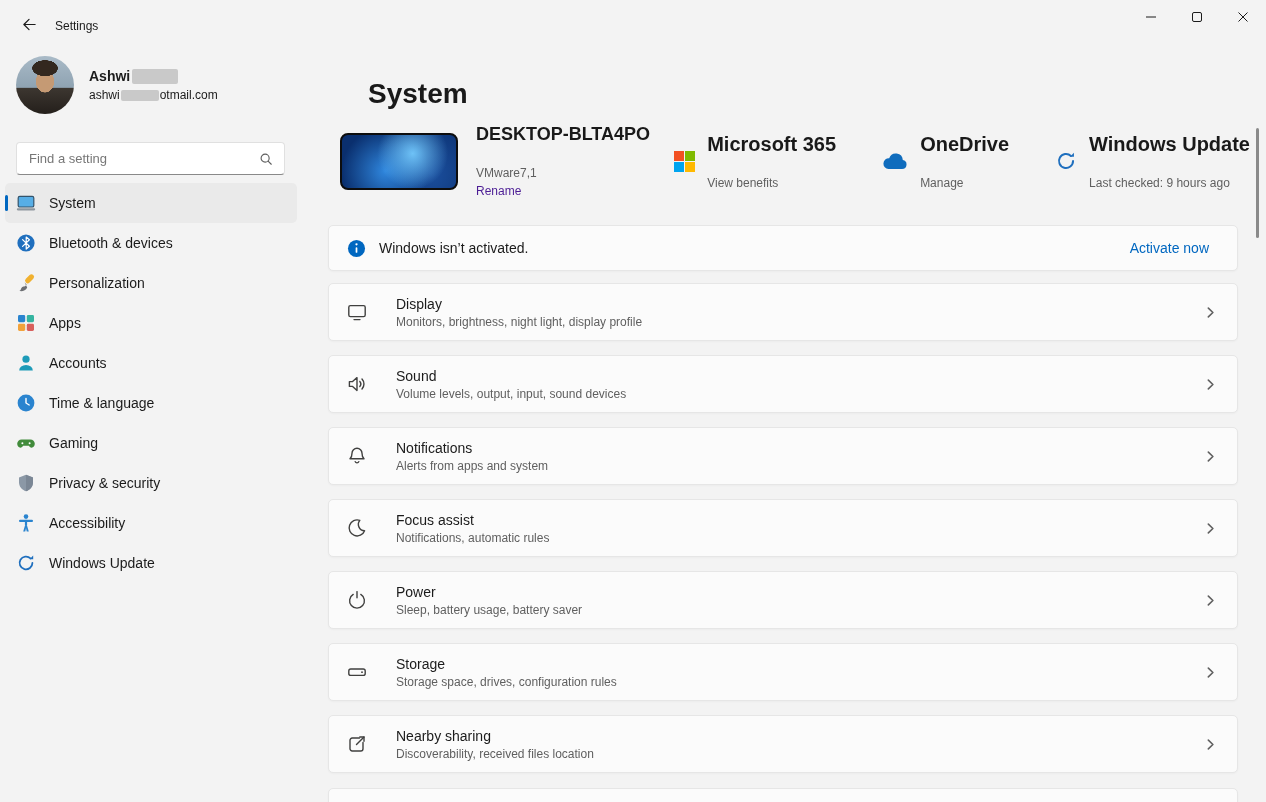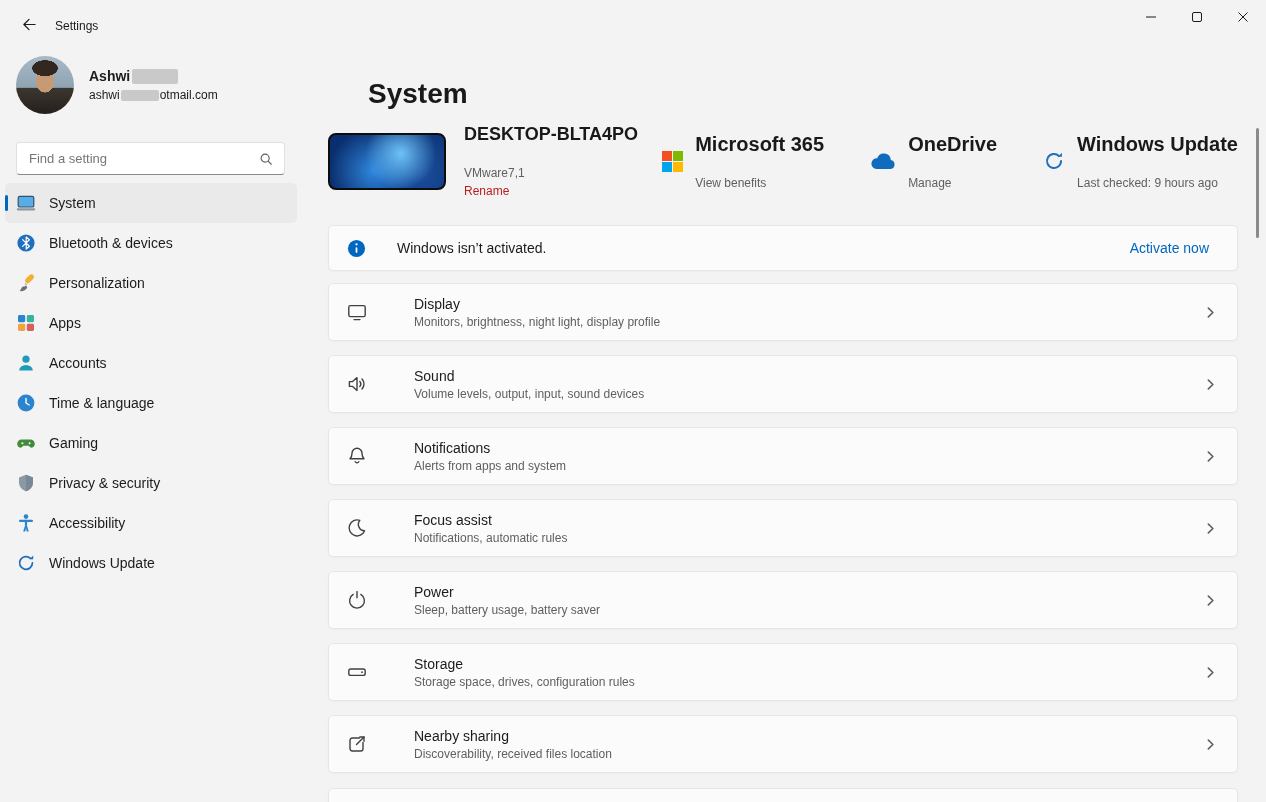--- a/index.html
+++ b/index.html
@@ -44,41 +44,41 @@
   .nav { left:5px; top:183px; width:292px; }
   .nav-item { position:relative; height:40px; display:flex; align-items:center; padding-left:11px; border-radius:5px; cursor:pointer; }
   .nav-item.selected { background:#eaeaea; }
   .nav-indicator { position:absolute; left:0; top:12px; width:3px; height:16px; border-radius:2px; background:#0067c0; }
   .nav-icon { width:20px; height:20px; display:flex; align-items:center; justify-content:center; flex:0 0 auto; }
   .nav-label { margin-left:13px; font-size:14px; color:#1b1b1b; }
 
   
   .page-title { left:368px; top:78px; font-size:28px; font-weight:600; color:#191919; }
 
-  .device-row { left:328px; top:131px; width:910px; height:60px; display:flex; align-items:center; }
+  .device-row { left:340px; top:131px; width:910px; height:60px; display:flex; align-items:center; }
   .device-thumb {
     width:118px; height:57px; border:2px solid #0d0d0d; border-radius:8px; flex:0 0 auto;
     background:
       radial-gradient(circle at 62% 35%, #6ec2f7 0%, rgba(110,194,247,0) 45%),
       radial-gradient(circle at 38% 68%, #2f86dd 0%, rgba(47,134,221,0) 55%),
       radial-gradient(circle at 78% 72%, #1b4f9e 0%, rgba(27,79,158,0) 60%),
       #0a2f6e;
   }
   .device-info { margin-left:18px; }
   .device-name { font-size:18px; font-weight:600; color:#191919; }
   .device-model { font-size:12px; color:#5f5f5f; margin-top:21px; }
-  .device-rename { font-size:12px; color:#b91c1c; margin-top:4px; cursor:pointer; display:inline-block; }
+  .device-rename { font-size:12px; color:#4c1d95; margin-top:4px; cursor:pointer; display:inline-block; }
 
   .quick-links { margin-left:auto; display:flex; align-items:center; gap:46px; }
   .quick-link { display:flex; align-items:center; cursor:pointer; }
   .quick-link-icon { margin-right:12px; display:flex; align-items:center; }
   .quick-link-title { font-size:20px; font-weight:600; color:#191919; }
   .quick-link-sub { font-size:12px; color:#5f5f5f; margin-top:20px; }
 
-  .card { background:#fbfbfb; border:1px solid #e6e6e6; border-radius:5px; box-shadow:0 1px 2px rgba(0,0,0,0.03);gap:18px; }
+  .card { background:#fbfbfb; border:1px solid #e6e6e6; border-radius:5px; box-shadow:0 1px 2px rgba(0,0,0,0.03); }
 
   .banner { left:328px; top:225px; width:910px; height:46px; display:flex; align-items:center; padding:0 28px 0 18px; }
   .banner-msg { margin-left:13px; font-size:14px; color:#1b1b1b; }
   .banner-action { margin-left:auto; font-size:14px; color:#0067c0; cursor:pointer; background:none; border:none; font-family:inherit; }
 
   .rows { left:328px; top:283px; width:910px; }
   .settings-row { height:58px; margin-bottom:14px; display:flex; align-items:center; padding:0 20px 0 17px; cursor:pointer; }
   .row-icon { width:22px; height:22px; display:flex; align-items:center; justify-content:center; flex:0 0 auto; }
   .row-text { margin-left:28px; }
   .row-title { font-size:14px; color:#1b1b1b; }

